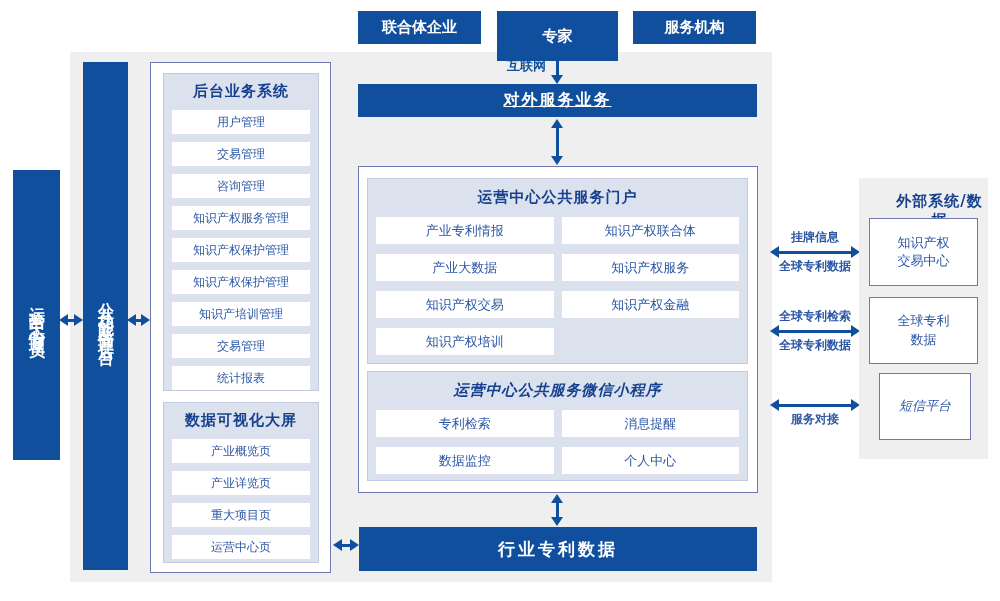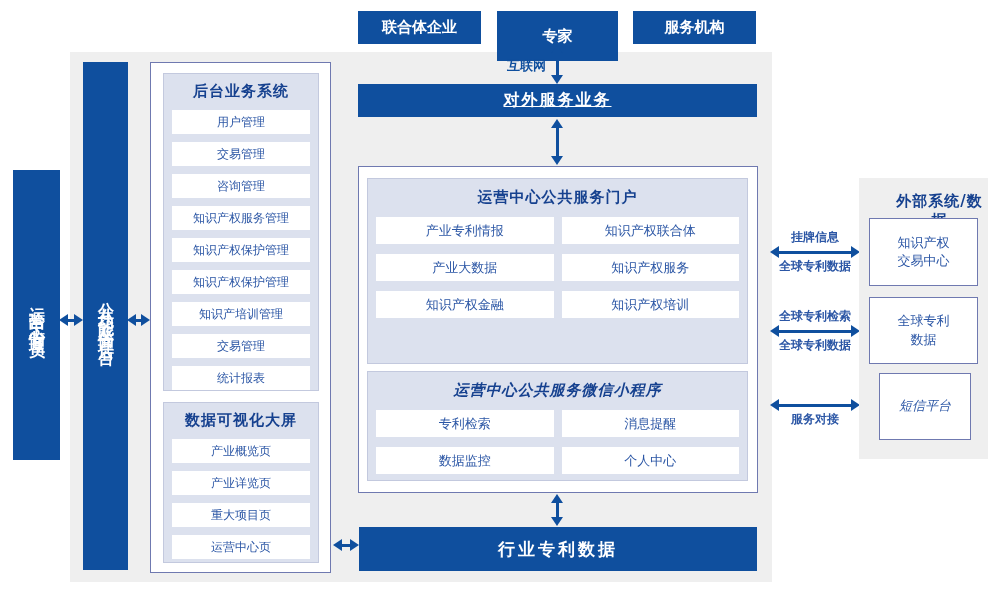--- a/index.html
+++ b/index.html
@@ -160,20 +160,21 @@
 
 <div class="abs outer-box" style="left:358px;top:166px;width:400px;height:327px;">
 
   <div class="section abs" style="left:8px;top:11px;width:381px;height:186px;">
     <div class="sec-title" style="margin:9px 0 10px;">运营中心公共服务门户</div>
     <div class="grid-items">
       <div class="item">产业专利情报</div>
       <div class="item">知识产权联合体</div>
       <div class="item">产业大数据</div>
       <div class="item">知识产权服务</div>
+      <div class="item">知识产权交易</div>
       <div class="item">知识产权金融</div>
       <div class="item">知识产权培训</div>
     </div>
   </div>
 
   <div class="section abs" style="left:8px;top:204px;width:381px;height:110px;">
     <div class="sec-title" style="margin:9px 0 10px;font-style:italic;">运营中心公共服务微信小程序</div>
     <div class="grid-items">
       <div class="item">专利检索</div>
       <div class="item">消息提醒</div>

